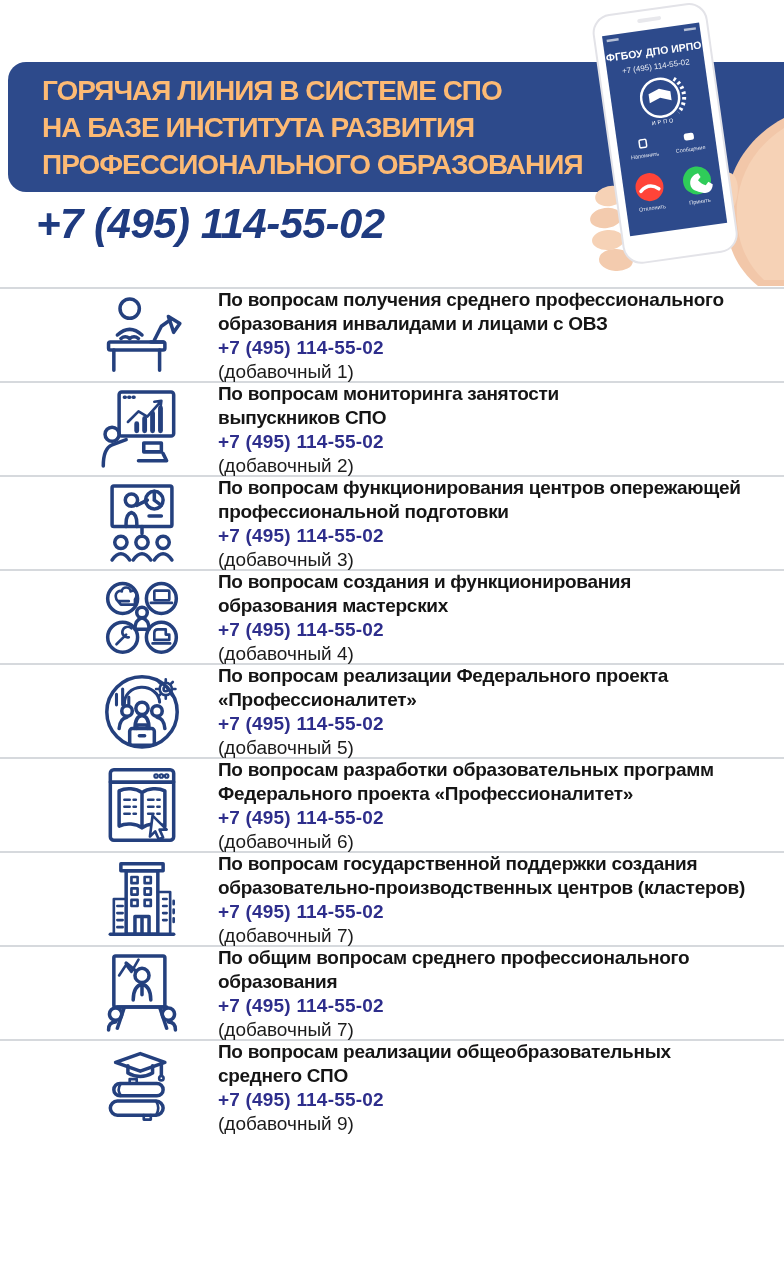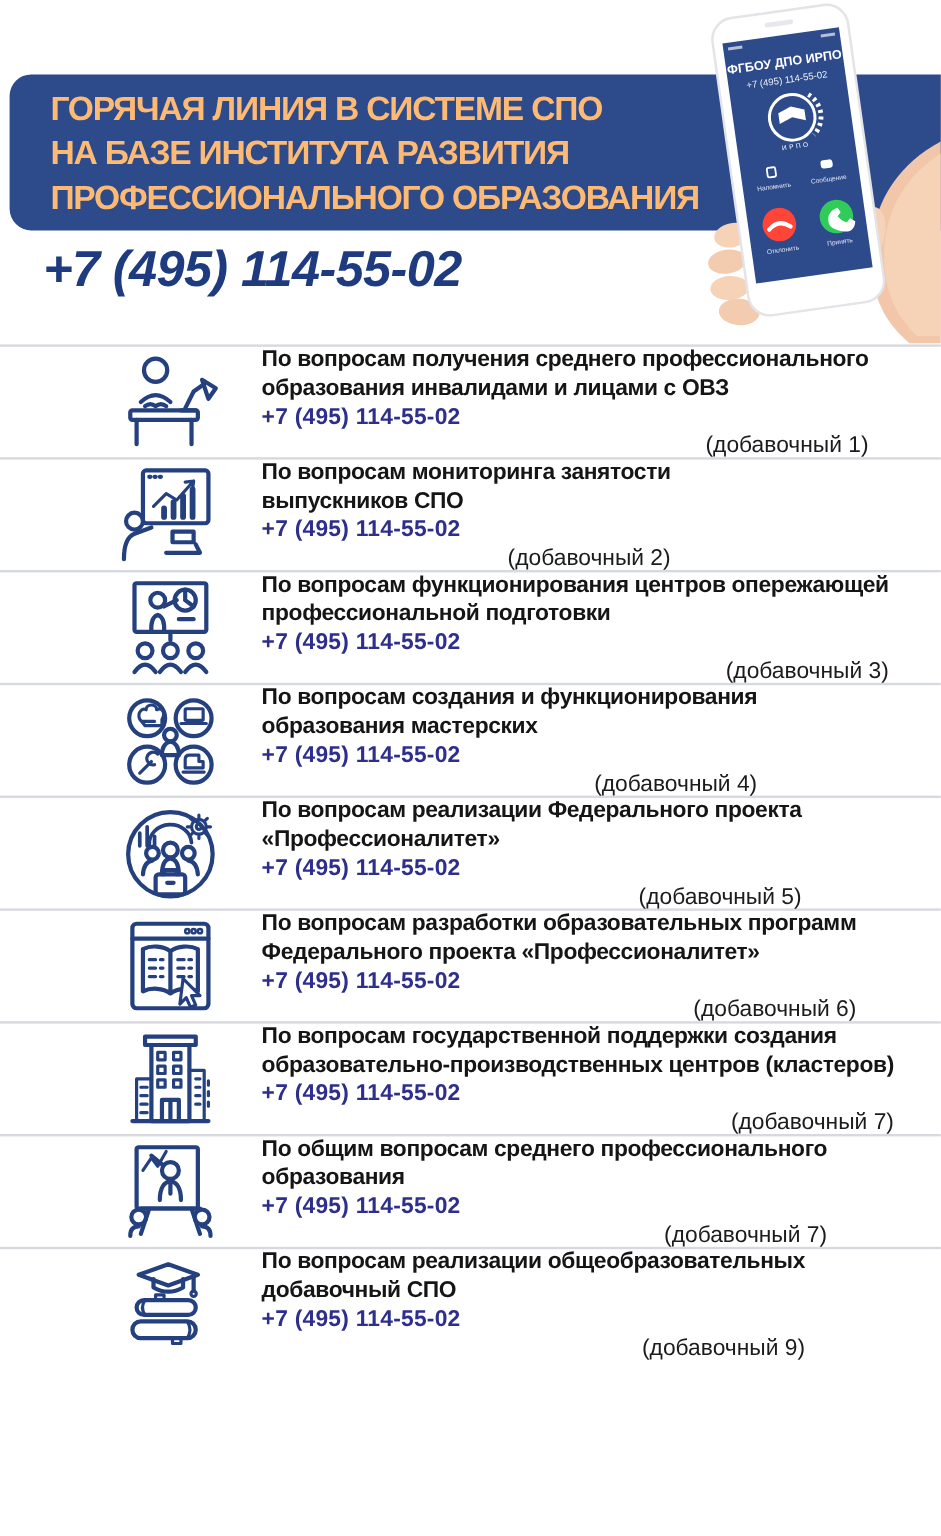--- a/index.html
+++ b/index.html
@@ -71,21 +71,21 @@
   .topic {
     font-size:19px; font-weight:700; color:#151515;
     line-height:24.2px; letter-spacing:-0.3px; white-space:nowrap;
   }
   .phone-line {
     font-size:19px; font-weight:700; color:#2e2e8c;
     line-height:24.2px; letter-spacing:0.2px; white-space:nowrap;
   }
   .ext-line {
     font-size:19px; font-weight:400; color:#1c1c1c;
-    line-height:24.2px; white-space:nowrap;text-align:right;
+    line-height:24.2px; white-space:nowrap;
   }
 
   .icon-stroke { stroke:#24407e; stroke-width:4; fill:none;
                  stroke-linecap:round; stroke-linejoin:round; }
 </style>
 </head>
 <body>
 
 <header class="banner">
   <span class="banner-line">ГОРЯЧАЯ ЛИНИЯ В СИСТЕМЕ СПО</span>
@@ -342,19 +342,19 @@
         <path d="M72 24 v13"></path>
           <circle cx="72" cy="40" r="2.5" style="stroke-width:3"></circle>
         <rect x="18" y="46" width="56" height="14" rx="7"></rect>
         <path d="M26 60 q-5 -7 0 -14 M36 46 v-5 h8 v5" style="stroke-width:3"></path>
         <rect x="14" y="66" width="60" height="16" rx="8"></rect>
         <path d="M66 82 q5 -8 0 -16 M52 82 v5 h8 v-5" style="stroke-width:3"></path>
       </svg>
     </div>
     <div class="row-text">
       <span class="topic">По вопросам реализации общеобразовательных</span>
-      <span class="topic">добавочный СПО</span>
+      <span class="topic">среднего СПО</span>
       <span class="phone-line">+7 (495) 114-55-02</span>
       <span class="ext-line">(добавочный 9)</span>
     </div>
   </section>
 
 </main>
 
 </body></html>

